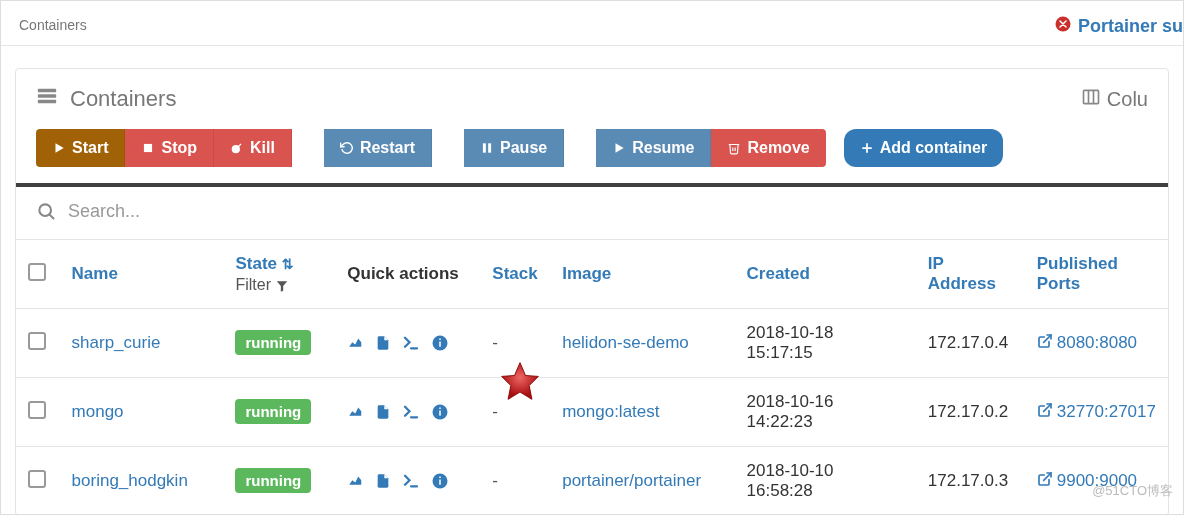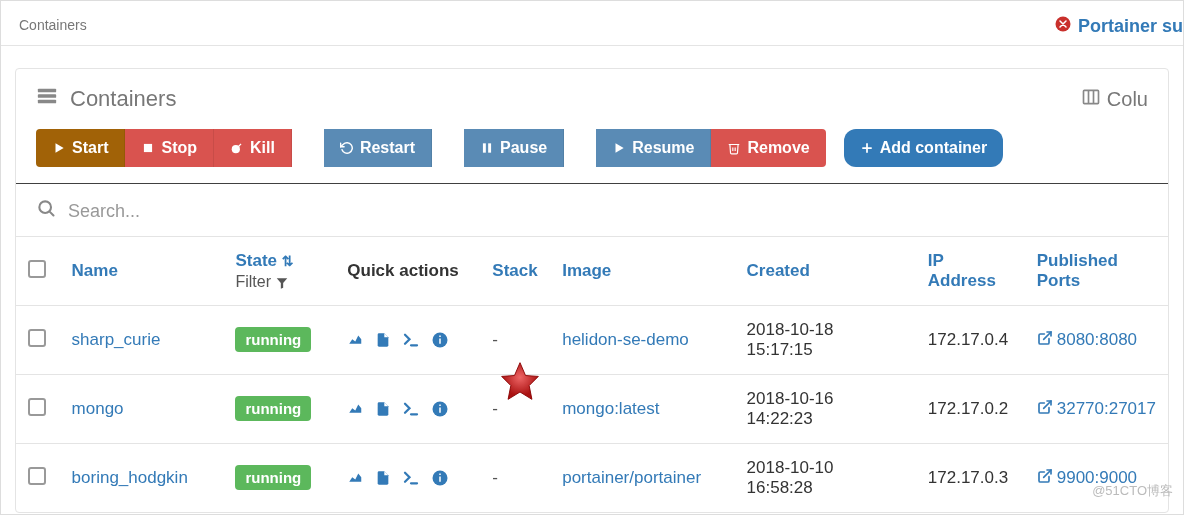--- a/index.html
+++ b/index.html
@@ -26,21 +26,21 @@
   .btn-group { display: flex; border-radius: 4px; overflow: hidden; }
   .btn { display: inline-flex; align-items: center; gap: 6px; padding: 10px 16px; font-size: 16px; font-weight: 600; color: #fff; border: none; cursor: pointer; border-right: 1px solid rgba(0,0,0,0.08); }
   .btn:last-child { border-right: none; }
   .btn-green { background: #a16207; }
   .btn-red   { background: #d9534f; }
   .btn-blue  { background: #5a8bb5; margin-left: 32px; }
   .btn-primary { background: #337ab7; border-radius: 12px; margin-left: 18px; }
   .btn-icon { display:inline-flex; }
 
   
-  .search-row { border-top: 1px solid #404040; padding: 14px 20px; display: flex; align-items: flex-end; gap: 12px; color: #999; }
+  .search-row { border-top: 4px solid #404040; padding: 14px 20px; display: flex; align-items: flex-start; gap: 12px; color: #999; }
   .search-input { border: none; outline: none; font-size: 18px; flex: 1; color: #555; }
   .search-input::placeholder { color: #999; }
 
   
   .table { width: 100%; border-collapse: collapse; }
   .table th, .table td { text-align: left; padding: 14px 12px; font-size: 17px; vertical-align: middle; }
   .table thead th { border-top: 1px solid #e4e4e4; color: #333; font-weight: 700; }
   .table thead th .head-link { color: #337ab7; font-weight: 700; cursor: pointer; }
   .table thead th .sub { display: block; font-size: 16px; font-weight: 400; color: #555; margin-top: 2px; }
   .table tbody tr { border-top: 1px solid #e4e4e4; }

